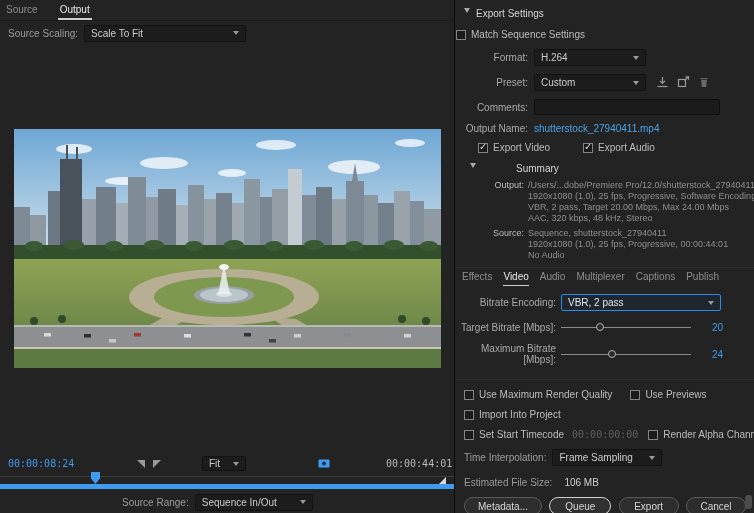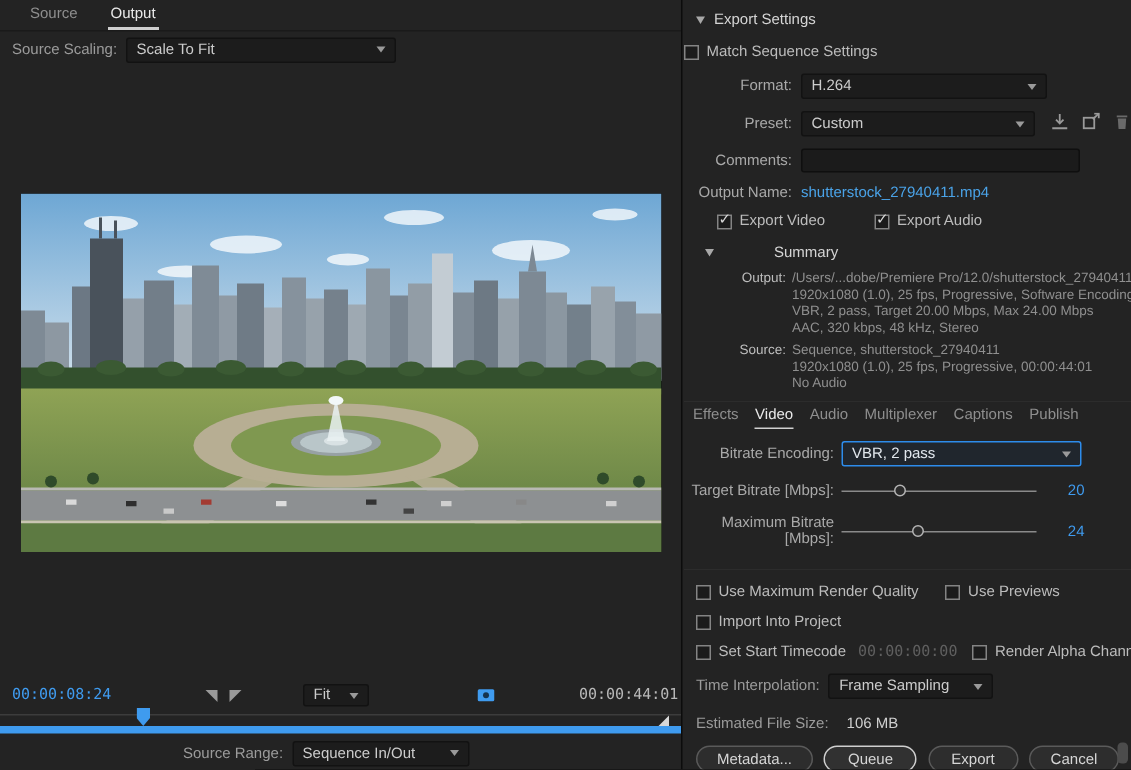--- a/index.html
+++ b/index.html
@@ -4,52 +4,52 @@
 <style>
   * { margin:0; padding:0; box-sizing:border-box; }
   html,body { background:#111; }
   .app {
     position:relative; width:754px; height:513px; overflow:hidden;
     background:#232323; color:#c8c8c8;
     font-family:"Liberation Sans","DejaVu Sans",sans-serif; font-size:10px;
   }
   
   .left-panel { position:absolute; left:0; top:0; width:455px; height:513px; border-right:1px solid #0c0c0c; }
-  .lp-tabs { position:absolute; top:0; left:0; right:0; height:21px; border-bottom:1px solid #1a1a1a; display:flex; gap:18px; padding-left:18px; }
+  .lp-tabs { position:absolute; top:0; left:0; right:0; height:21px; border-bottom:1px solid #1a1a1a; display:flex; gap:18px; padding-left:4px; }
   .lp-tab { color:#8e8e8e; display:flex; align-items:center; padding:0 2px; border-bottom:2px solid transparent; cursor:default; }
   .lp-tab.active { color:#eaeaea; border-bottom-color:#cfcfcf; }
   .scaling-row { position:absolute; top:22px; left:0; height:22px; display:flex; align-items:center; padding-left:8px; }
   .lbl { color:#9b9b9b; margin-right:6px; white-space:nowrap; }
   .dd { background:#1c1c1c; border:1px solid #121212; border-radius:2px; height:17px; display:flex; align-items:center; justify-content:space-between; padding:0 6px; color:#cccccc; white-space:nowrap; }
   .dd-arrow { width:0; height:0; border-left:3.5px solid transparent; border-right:3.5px solid transparent; border-top:4px solid #9a9a9a; margin-left:8px; flex:none; }
-  .w200 { width:180px; }
+  .w200 { width:162px; }
   .preview { position:absolute; top:129px; left:14px; width:427px; height:239px; background:#000; }
   .preview svg { display:block; }
   .transport { position:absolute; top:456px; left:0; right:0; height:16px; }
   .tc { font-family:"DejaVu Sans Mono","Liberation Mono",monospace; font-size:10px; position:absolute; top:2px; }
   .tc.cur { left:8px; color:#3f9bef; }
   .tc.dur { left:386px; color:#b8b8b8; }
   .tri-in { position:absolute; left:137px; top:4px; width:0; height:0; border-top:8px solid #9a9a9a; border-left:8px solid transparent; }
   .tri-out { position:absolute; left:153px; top:4px; width:0; height:0; border-top:8px solid #9a9a9a; border-right:8px solid transparent; }
   .fit-dd { position:absolute; left:202px; top:0; width:44px; height:15px; }
   .frame-icon { position:absolute; left:318px; top:2px; }
   .scrubber { position:absolute; top:472px; left:0; right:0; height:19px; }
   .scrub-track { position:absolute; top:4px; left:0; right:0; height:1px; background:#3c3c3c; }
   .ph { position:absolute; left:91px; top:0; width:9px; height:12px; background:#3f9bef; clip-path:polygon(0 0,100% 0,100% 55%,50% 100%,0 55%); }
   .bar { position:absolute; left:0; right:0; bottom:2px; height:5px; background:#3f9bef; }
   .bar-handle { position:absolute; right:8px; bottom:7px; width:0; height:0; border-bottom:7px solid #d8d8d8; border-left:7px solid transparent; }
   .range-row { position:absolute; top:492px; left:0; right:0; height:20px; display:flex; align-items:center; padding-left:122px; }
   .w118 { width:118px; }
   
   .right-panel { position:absolute; left:456px; top:0; width:298px; height:513px; }
-  .sec-header { display:flex; align-items:center; gap:6px; padding-left:8px; color:#d5d5d5; }
+  .sec-header { display:flex; align-items:flex-start; gap:6px; padding-left:8px; color:#d5d5d5; }
   .disc { width:0; height:0; border-left:3.5px solid transparent; border-right:3.5px solid transparent; border-top:5px solid #a8a8a8; }
   .frow { display:flex; align-items:center; }
   .flabel { width:72px; text-align:right; margin-right:6px; color:#a9a9a9; flex:none; }
-  .w140 { width:164px; }
+  .w140 { width:112px; }
   .cb-group { display:flex; align-items:center; cursor:default; }
   .cb { width:10px; height:10px; border:1px solid #848484; background:#1b1b1b; margin-right:5px; position:relative; flex:none; }
   .cb.checked::after { content:"\2713"; position:absolute; left:0px; top:-3px; color:#dadada; font-size:10px; font-family:"DejaVu Sans",sans-serif; }
   .cb-label { color:#bcbcbc; white-space:nowrap; }
   .txt-input { width:186px; height:16px; background:#1b1b1b; border:1px solid #0f0f0f; border-radius:2px; color:#ccc; font-size:10px; padding:0 4px; font-family:inherit; }
   .link { color:#4aa3e8; cursor:default; }
   .sum { display:flex; padding-left:30px; }
   .sum-label { width:38px; text-align:right; margin-right:4px; color:#bdbdbd; font-size:9px; line-height:11px; flex:none; }
   .sum-lines { flex:1; min-width:0; }
   .sum-line { color:#8f8f8f; font-size:9px; line-height:11px; white-space:nowrap; overflow:hidden; }

